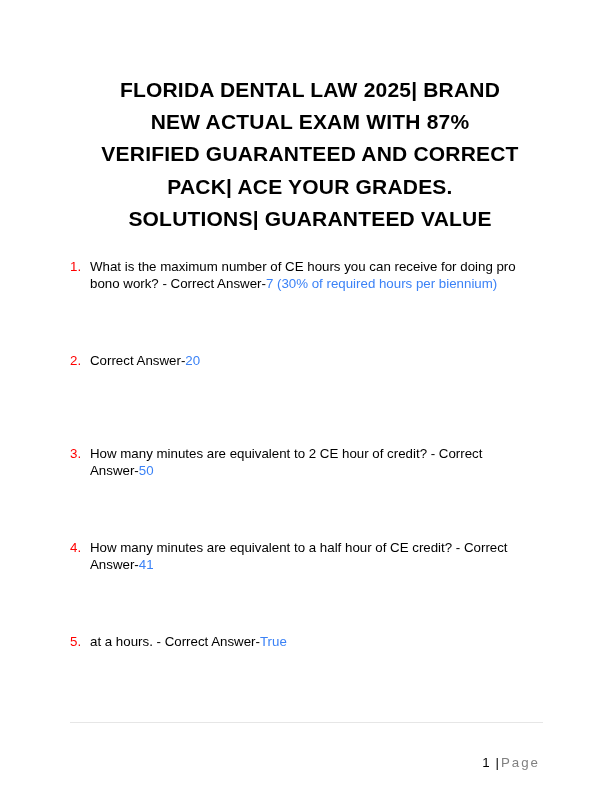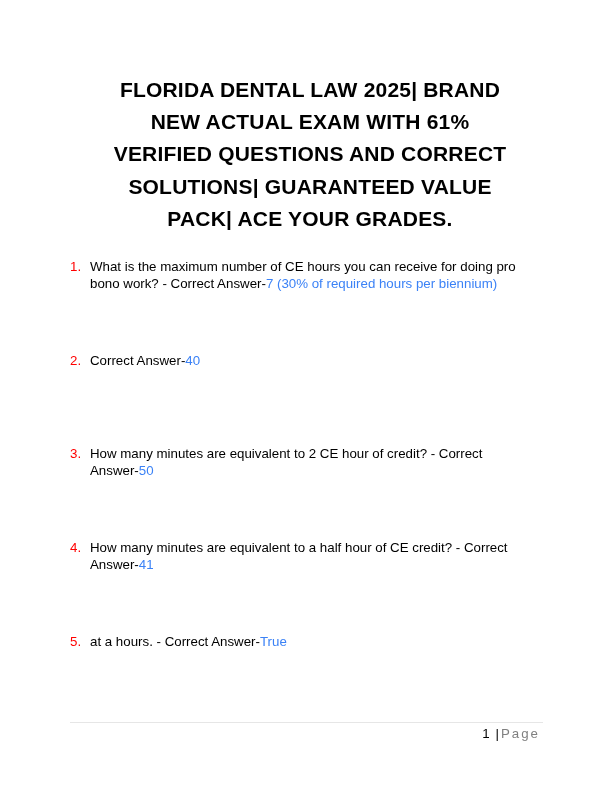--- a/index.html
+++ b/index.html
@@ -10,48 +10,48 @@
     letter-spacing: 0.2px;
   }
   .q {
     position: absolute; left: 70px; width: 480px;
     font-size: 13.3px; line-height: 17px;
   }
   .q .num { position: absolute; left: 0; top: 0; color: #ff0000; }
   .q .body { margin-left: 20px; }
   .red { color: #3b82f6; }
   .footer-line { position: absolute; left: 70px; top: 722px; width: 473px; height: 1px; background: #e6e6e6; }
-  .footer { position: absolute; right: 72px; top: 726px; font-size: 13.3px; letter-spacing: 2px; }
+  .footer { position: absolute; right: 72px; top: 755px; font-size: 13.3px; letter-spacing: 2px; }
   .footer .pagenum { color: #000; letter-spacing: 0; }
   .footer .sep { color: #000; }
   .footer .pg { color: #808080; }
 </style>
 </head>
 <body>
 
 <div class="title">
   <div>FLORIDA DENTAL LAW 2025| BRAND</div>
-  <div>NEW ACTUAL EXAM WITH 61%</div>
-  <div>VERIFIED QUESTIONS AND CORRECT</div>
+  <div>NEW ACTUAL EXAM WITH 87%</div>
+  <div>VERIFIED GUARANTEED AND CORRECT</div>
+  <div>PACK| ACE YOUR GRADES.</div>
   <div>SOLUTIONS| GUARANTEED VALUE</div>
-  <div>PACK| ACE YOUR GRADES.</div>
 </div>
 
 <div class="q" style="top:258px">
   <span class="num">1.</span>
   <div class="body">
     <div>What is the maximum number of CE hours you can receive for doing pro</div>
     <div><span>bono work? - Correct Answer-</span><span class="red">7 (30% of required hours per biennium)</span></div>
   </div>
 </div>
 
 <div class="q" style="top:352px">
   <span class="num">2.</span>
   <div class="body">
-    <div><span>Correct Answer-</span><span class="red">40</span></div>
+    <div><span>Correct Answer-</span><span class="red">20</span></div>
   </div>
 </div>
 
 <div class="q" style="top:445px">
   <span class="num">3.</span>
   <div class="body">
     <div>How many minutes are equivalent to 2 CE hour of credit? - Correct</div>
     <div><span>Answer-</span><span class="red">50</span></div>
   </div>
 </div>

